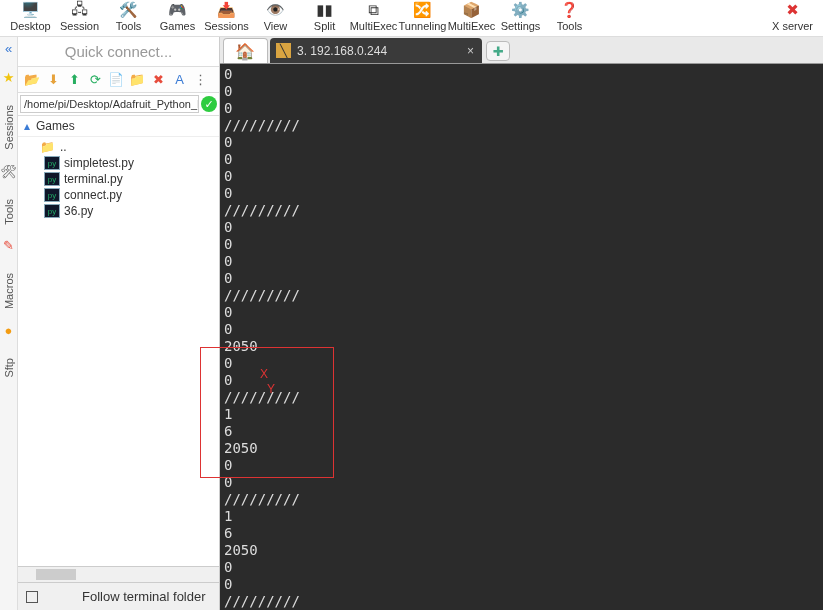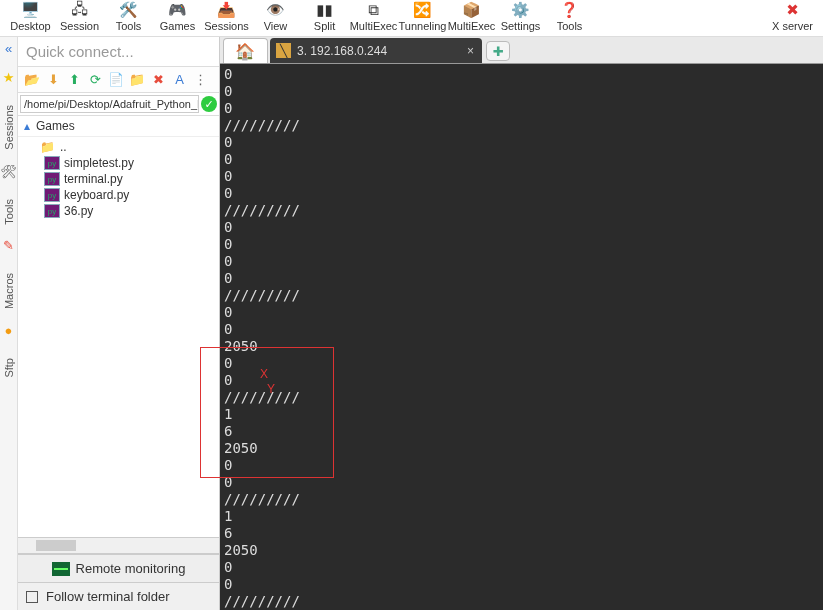--- a/index.html
+++ b/index.html
@@ -6,40 +6,40 @@
   body { width: 823px; height: 613px; overflow: hidden; background: #fff; font-size: 12px; color: #333; }
   .toolbar { display: flex; align-items: flex-start; padding: 3px 6px 4px; border-bottom: 1px solid #ddd; }
   .toolbar-item { text-align: center; width: 49px; cursor: pointer; }
   .toolbar-item .icon { width: 20px; height: 14px; margin: 0 auto 3px; display: flex; align-items: center; justify-content: center; font-size: 15px; }
   .toolbar-item .lbl { font-size: 11px; color: #333; }
   .toolbar-spacer { flex: 1; }
   .main { display: flex; height: calc(100% - 40px); }
   .leftstrip { width: 18px; background: #f5f5f5; border-right: 1px solid #ddd; display: flex; flex-direction: column; align-items: center; padding-top: 4px; gap: 14px; }
   .leftstrip .vlabel { writing-mode: vertical-rl; transform: rotate(180deg); font-size: 11px; color: #555; margin-top: 6px; }
   .leftstrip .sico { font-size: 13px; }
-  .sidebar { width: 202px; background: #f0f0f0; border-right: 1px solid #ccc; display: flex; flex-direction: column; }
+  .sidebar { width: 202px; background: #f0f0f0; border-right: 1px solid #ccc; display: flex; flex-direction: column; text-align: center; }
   .quick { padding: 6px 8px; color: #999; font-size: 15px; border-bottom: 1px solid #ddd; background: #fff; }
   .btnrow { display: flex; align-items: center; gap: 4px; padding: 4px 4px 4px 6px; background: #fdfdfd; border-bottom: 1px solid #ddd; }
   .btnrow .b { width: 17px; height: 17px; display: flex; align-items: center; justify-content: center; font-size: 13px; cursor: pointer; }
   .pathrow { display: flex; align-items: center; padding: 2px 2px; background: #fff; border-bottom: 1px solid #ddd; font-size: 11px; }
   .pathrow .p { flex: 1; overflow: hidden; white-space: nowrap; padding: 2px 3px; border: 1px solid #ccc; background: #fff; }
   .ok { width: 16px; height: 16px; border-radius: 50%; background: #2ecc40; color: #fff; display: flex; align-items: center; justify-content: center; font-size: 11px; margin-left: 2px; }
   .listhdr { display: flex; align-items: center; padding: 3px 6px; background: #fff; border-bottom: 1px solid #eee; font-size: 12px; }
   .listhdr .tri { color: #3a7bd5; margin-right: 6px; }
   .filelist { flex: 1; background: #fff; padding: 2px 0 0 0; overflow: hidden; }
   .filerow { display: flex; align-items: center; padding: 1px 6px 1px 26px; font-size: 12px; cursor: pointer; }
   .filerow.up { padding-left: 22px; }
   .ficon { width: 16px; height: 14px; margin-right: 4px; display: inline-flex; align-items: center; justify-content: center; }
-  .pyico { width: 24px; height: 14px; background: #701a75; border: 1px solid #8ab; font-size: 8px; color: #2a6; display: flex; align-items: center; justify-content: center; }
+  .pyico { width: 24px; height: 14px; background: #0f172a; border: 1px solid #8ab; font-size: 8px; color: #2a6; display: flex; align-items: center; justify-content: center; }
   .scroll-h { height: 17px; background: #f0f0f0; border-top: 1px solid #ccc; border-bottom: 1px solid #ccc; display: flex; align-items: center; }
   .scroll-h .thumb { width: 40px; height: 11px; background: #ccc; margin-left: 18px; }
   .remote { padding: 6px 8px; background: #eee; border-top: 1px solid #ccc; border-bottom: 1px solid #ccc; display: flex; align-items: center; justify-content: center; font-size: 13px; cursor: pointer; }
   .remote .ric { width: 18px; height: 14px; background: #163; margin-right: 6px; display: inline-block; position: relative; }
   .remote .ric::after { content: ""; position: absolute; left: 2px; right: 2px; top: 6px; height: 2px; background: #6f6; }
-  .follow { padding: 6px 8px; display: flex; align-items: center; font-size: 13px; }
+  .follow { padding: 6px 8px; display: flex; align-items: center; font-size: 13px; gap: 36px; }
   .follow .cb { width: 12px; height: 12px; border: 1px solid #555; margin-right: 8px; }
   .content { flex: 1; display: flex; flex-direction: column; background: #2b2b2b; position: relative; }
   .tabbar { height: 27px; background: #e9e9e9; display: flex; align-items: flex-end; border-bottom: 1px solid #999; }
   .hometab { width: 45px; height: 25px; background: #fff; border: 1px solid #bbb; border-bottom: none; border-radius: 4px 4px 0 0; margin-left: 3px; display: flex; align-items: center; justify-content: center; cursor: pointer; }
   .hometab .hic { font-size: 16px; }
   .stab { height: 25px; background: #3a3a3a; color: #ddd; border-radius: 4px 4px 0 0; margin-left: 2px; display: flex; align-items: center; padding: 0 8px 0 6px; font-size: 12px; cursor: pointer; }
   .stab .sic { width: 15px; height: 15px; background: #d9a441; margin-right: 6px; display: flex; align-items: center; justify-content: center; color: #333; font-size: 12px; }
   .stab .x { margin-left: 80px; color: #ccc; cursor: pointer; }
   .plustab { width: 24px; height: 20px; background: #f5f5f5; border: 1px solid #bbb; border-radius: 4px; margin-left: 4px; margin-bottom: 2px; display: flex; align-items: center; justify-content: center; color: #4a8; cursor: pointer; font-size: 13px; }
   .term { flex: 1; background: #2b2b2b; color: #ddd; font-family: Consolas, monospace; font-size: 14px; line-height: 17px; padding: 2px 0 0 4px; white-space: pre; overflow: hidden; position: relative; }
@@ -153,36 +153,32 @@
         <div class="filerow">
           <span class="ficon">
             <span class="pyico">py</span>
           </span>
           <span>terminal.py</span>
         </div>
         <div class="filerow">
           <span class="ficon">
             <span class="pyico">py</span>
           </span>
-          <span>keyboard.py</span>
+          <span>connect.py</span>
         </div>
         <div class="filerow">
           <span class="ficon">
             <span class="pyico">py</span>
           </span>
           <span>36.py</span>
         </div>
       </div>
     <div class="scroll-h">
         <div class="thumb"></div>
       </div>
-    <div class="remote">
-      <span class="ric"></span>
-      <span>Remote monitoring</span>
-    </div>
     <div class="follow">
       <span class="cb"></span>
       <span>Follow terminal folder</span>
     </div>
   </div>
 
   <div class="content">
     <div class="tabbar">
       <div class="hometab">
         <span class="hic">🏠</span>

